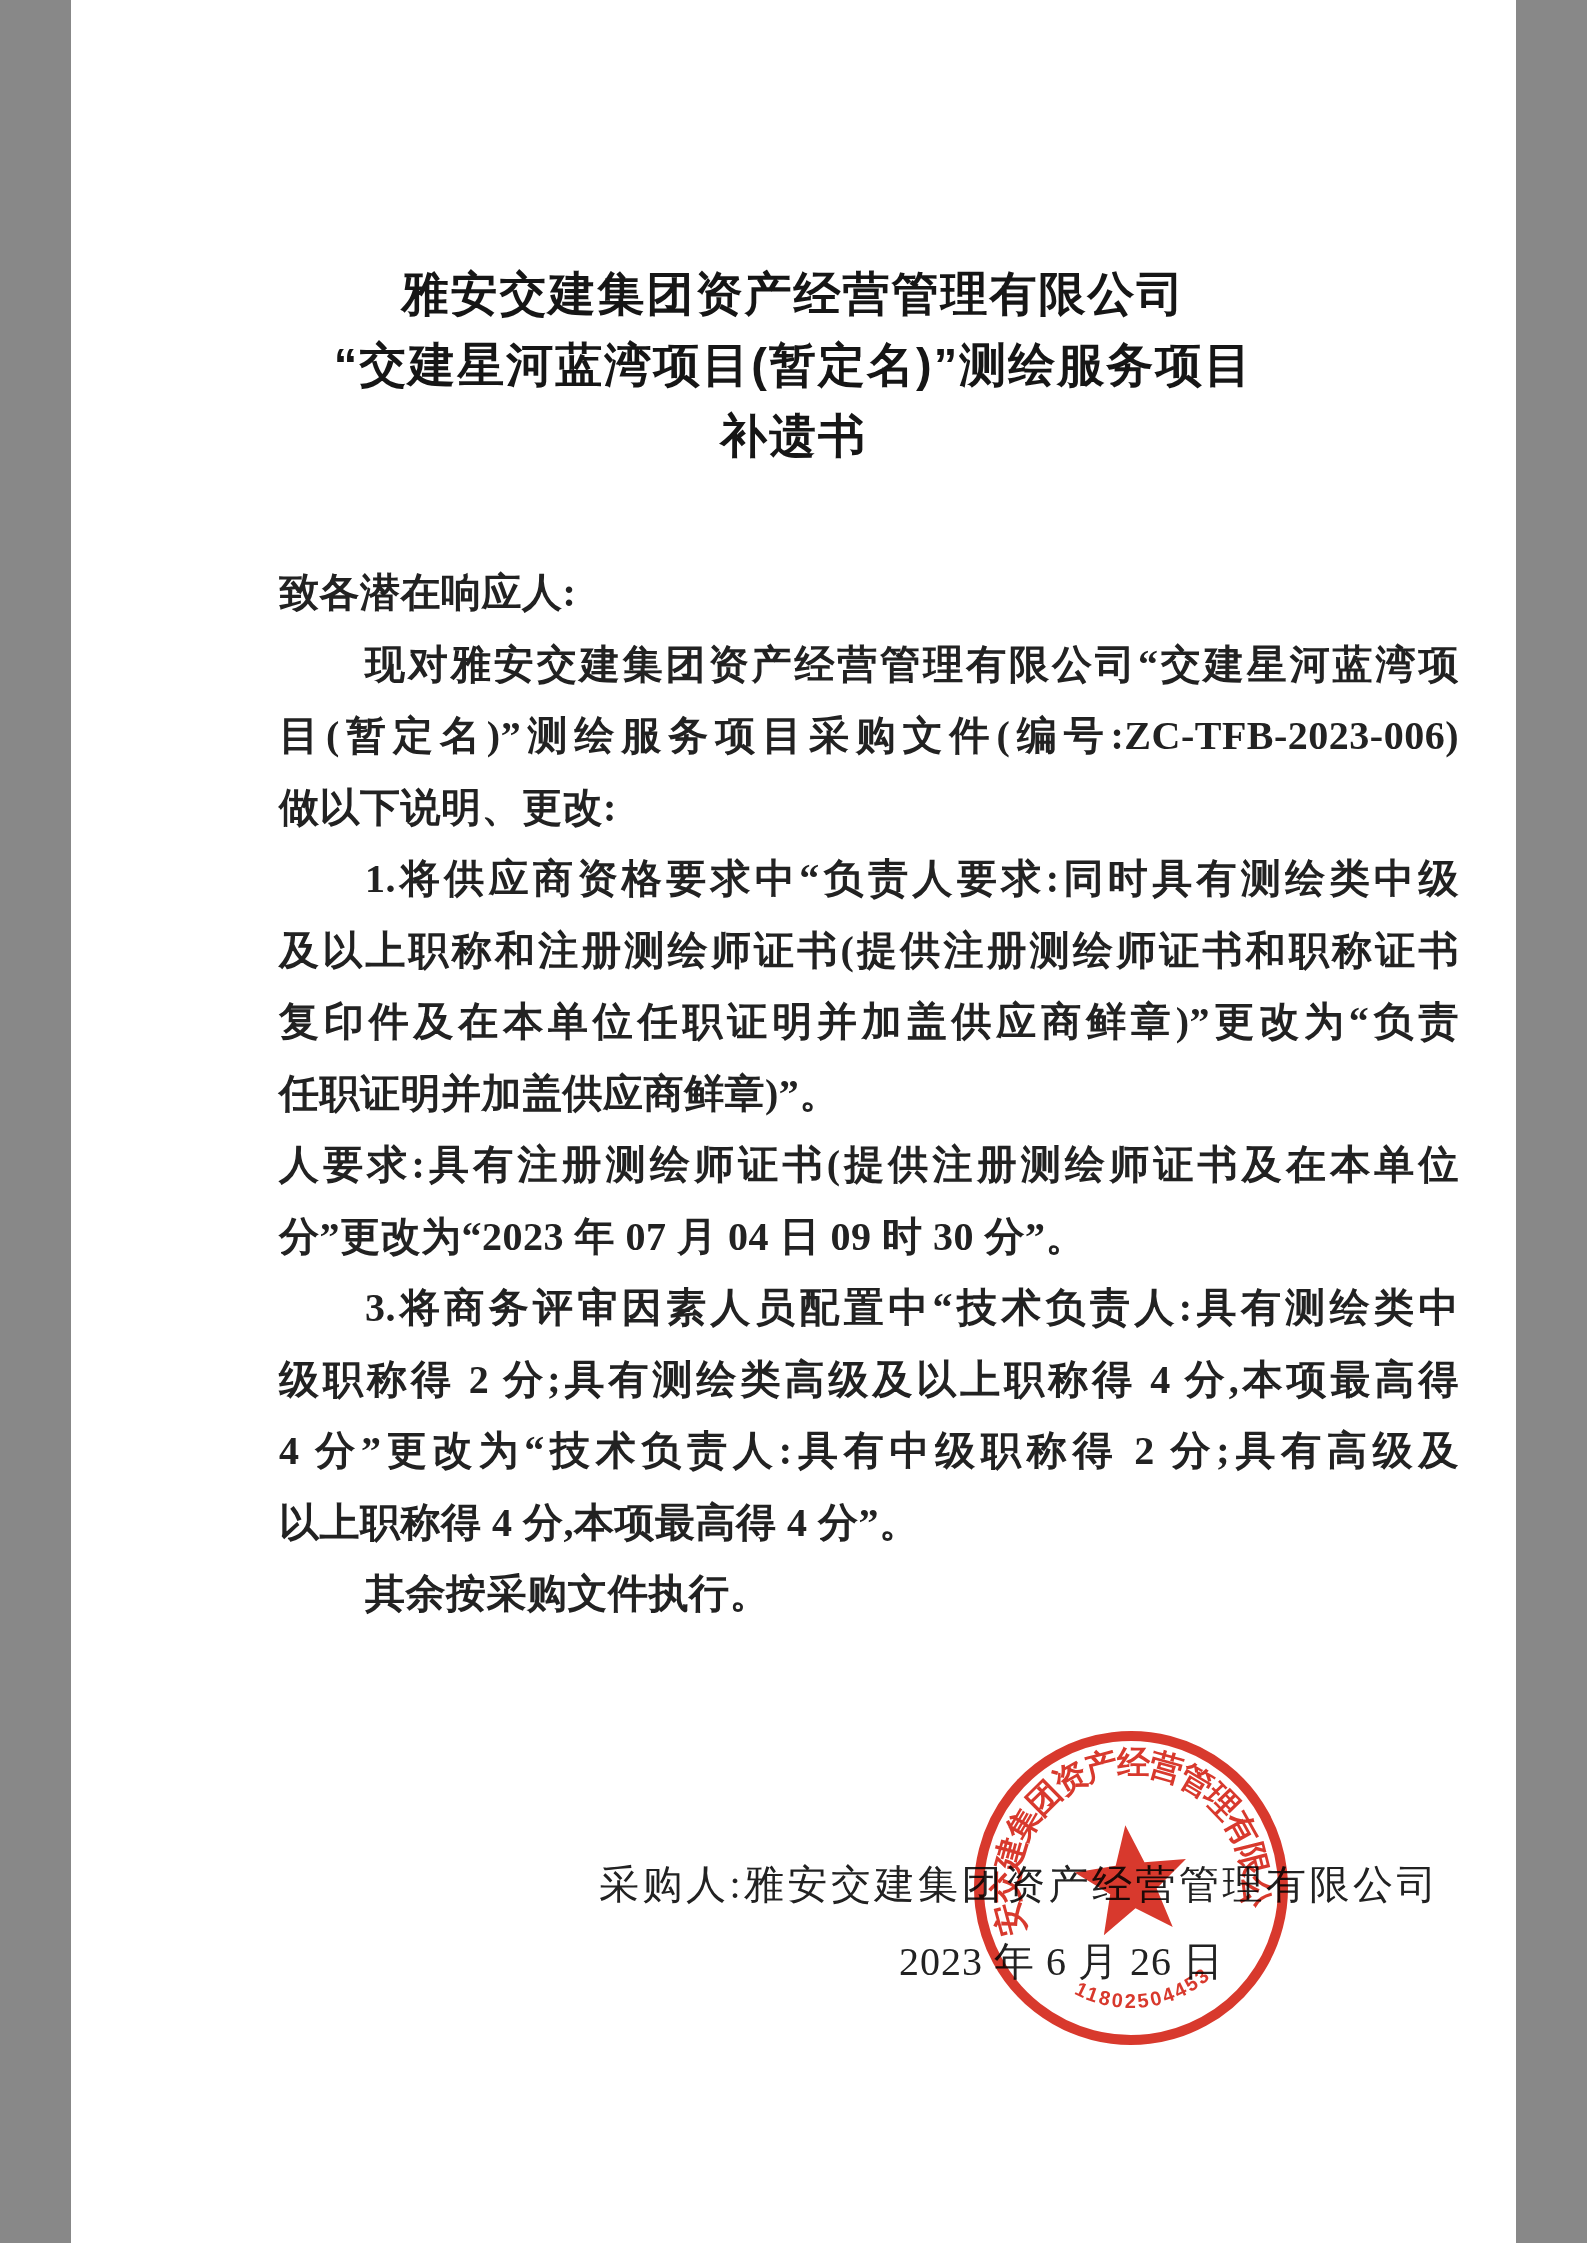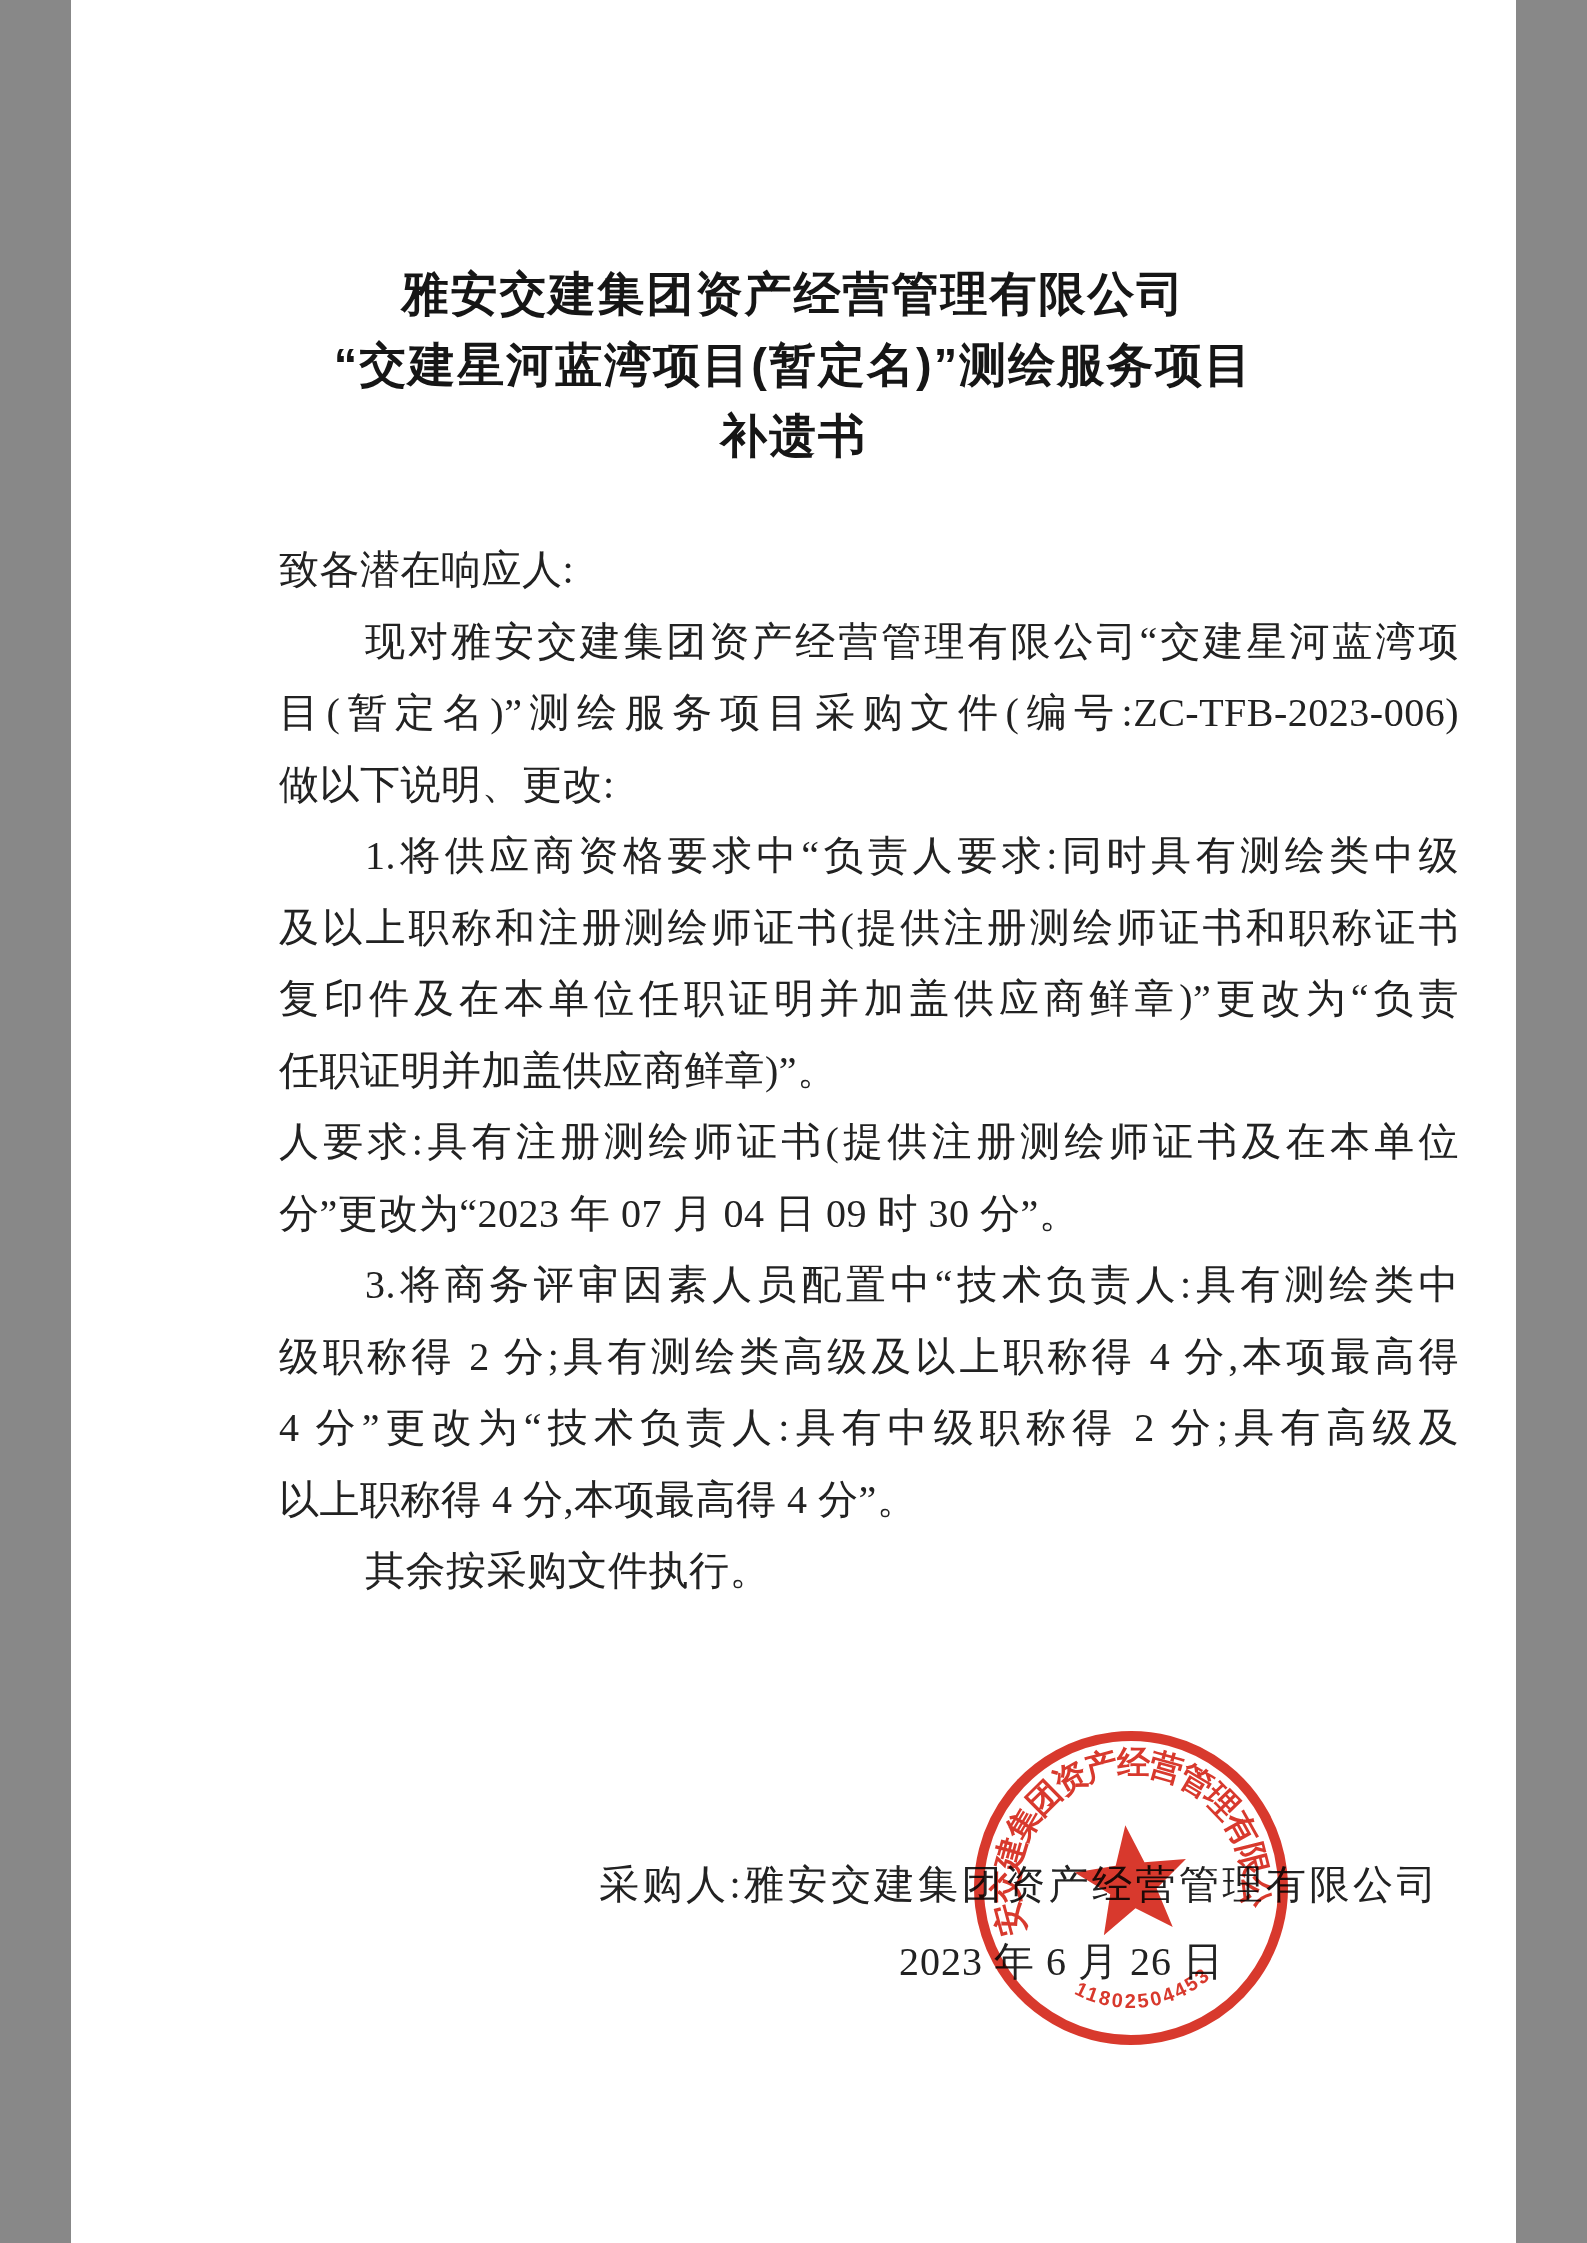--- a/index.html
+++ b/index.html
@@ -18,21 +18,21 @@
     text-align:center;
     font-family:"Liberation Sans","DejaVu Sans",sans-serif;
     font-weight:bold;color:#161616;
   }
   .title-line{
     font-size:47px;line-height:71px;letter-spacing:2px;
     white-space:nowrap;
   }
   
   .body-block{
-    position:absolute;left:208px;top:534px;width:1180px;
+    position:absolute;left:208px;top:557px;width:1180px;font-weight:bold;
   }
   .bline{
     font-size:40px;line-height:71.5px;
     letter-spacing:0.5px;
     text-align:justify;text-align-last:justify;
     color:#222;
   }
   .bline.end{text-align-last:left;}
   .bline.indent{text-indent:86px;}
   

